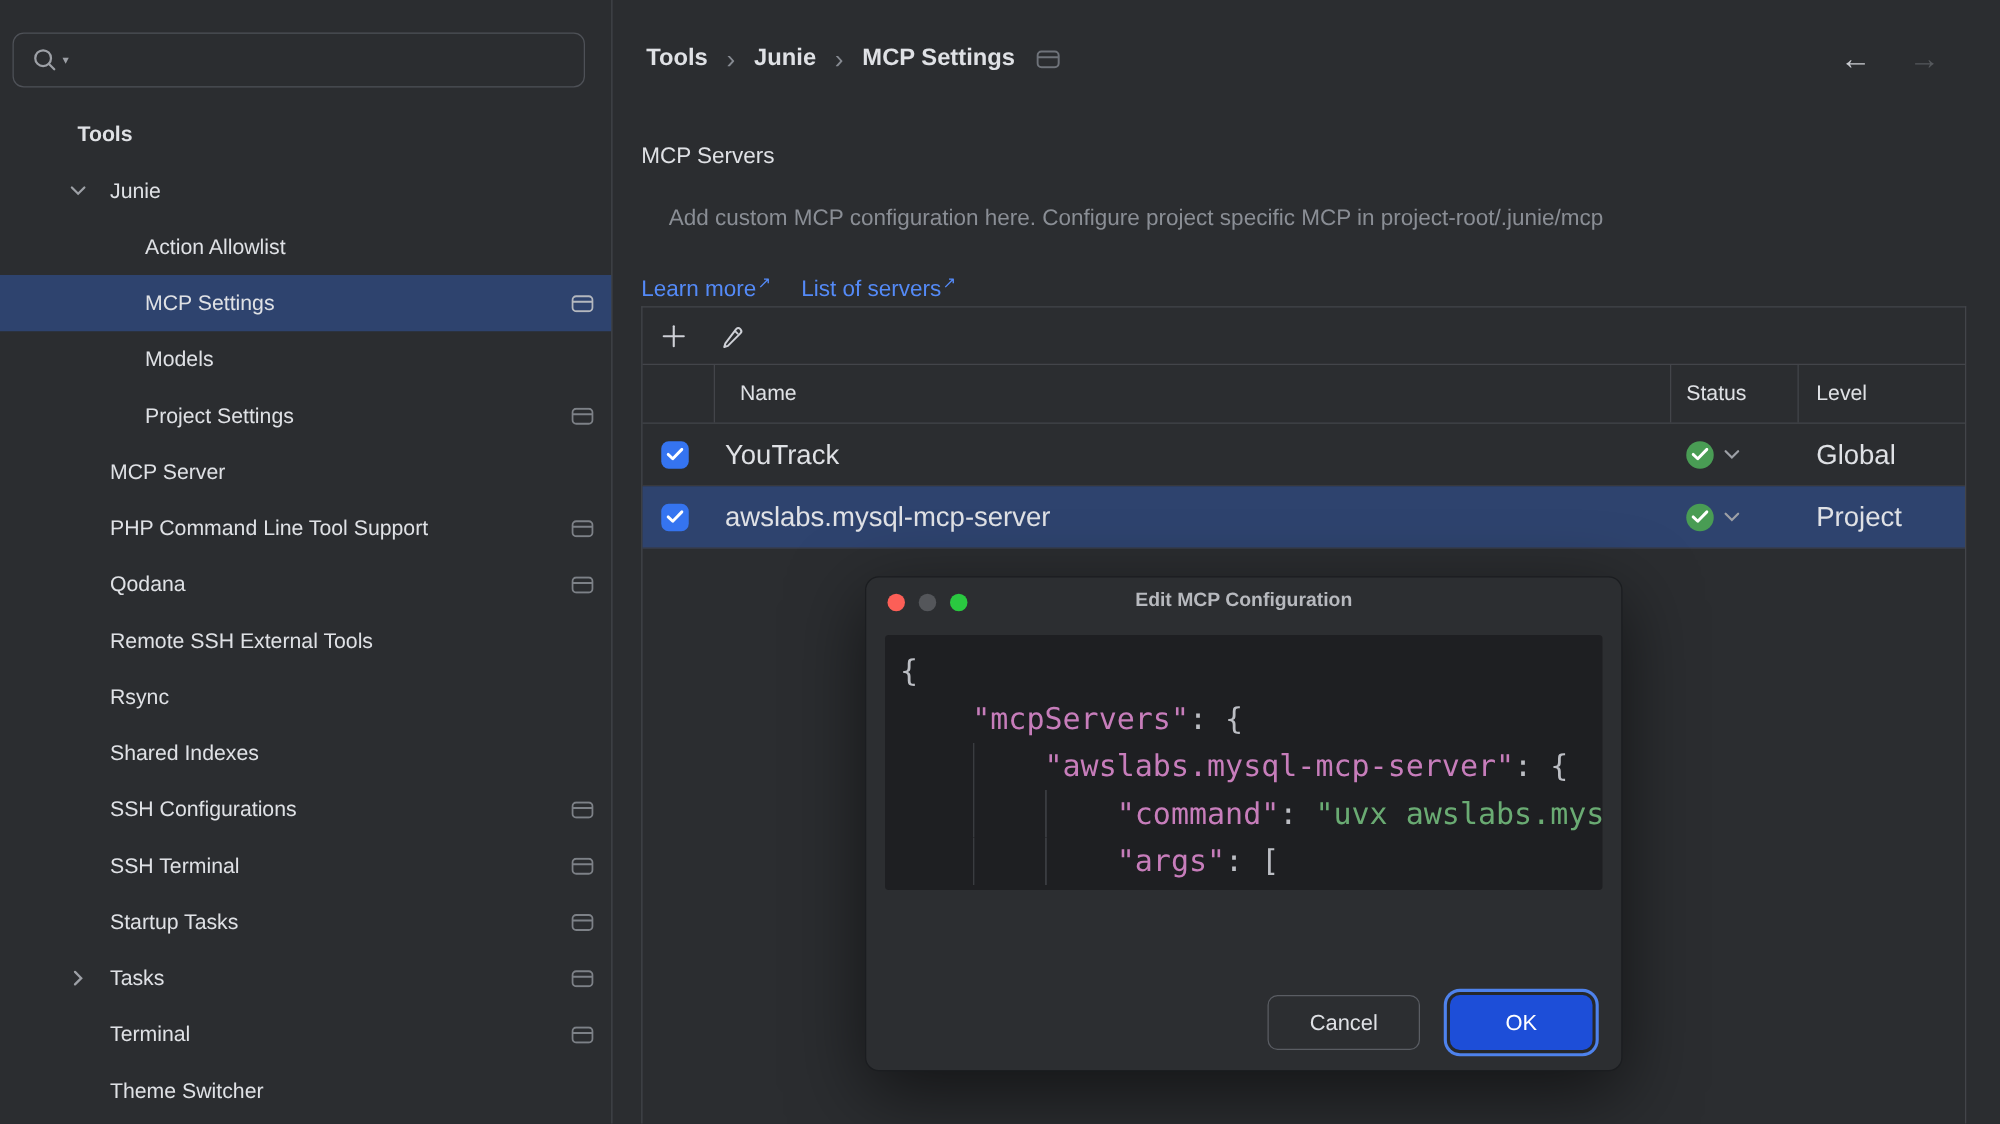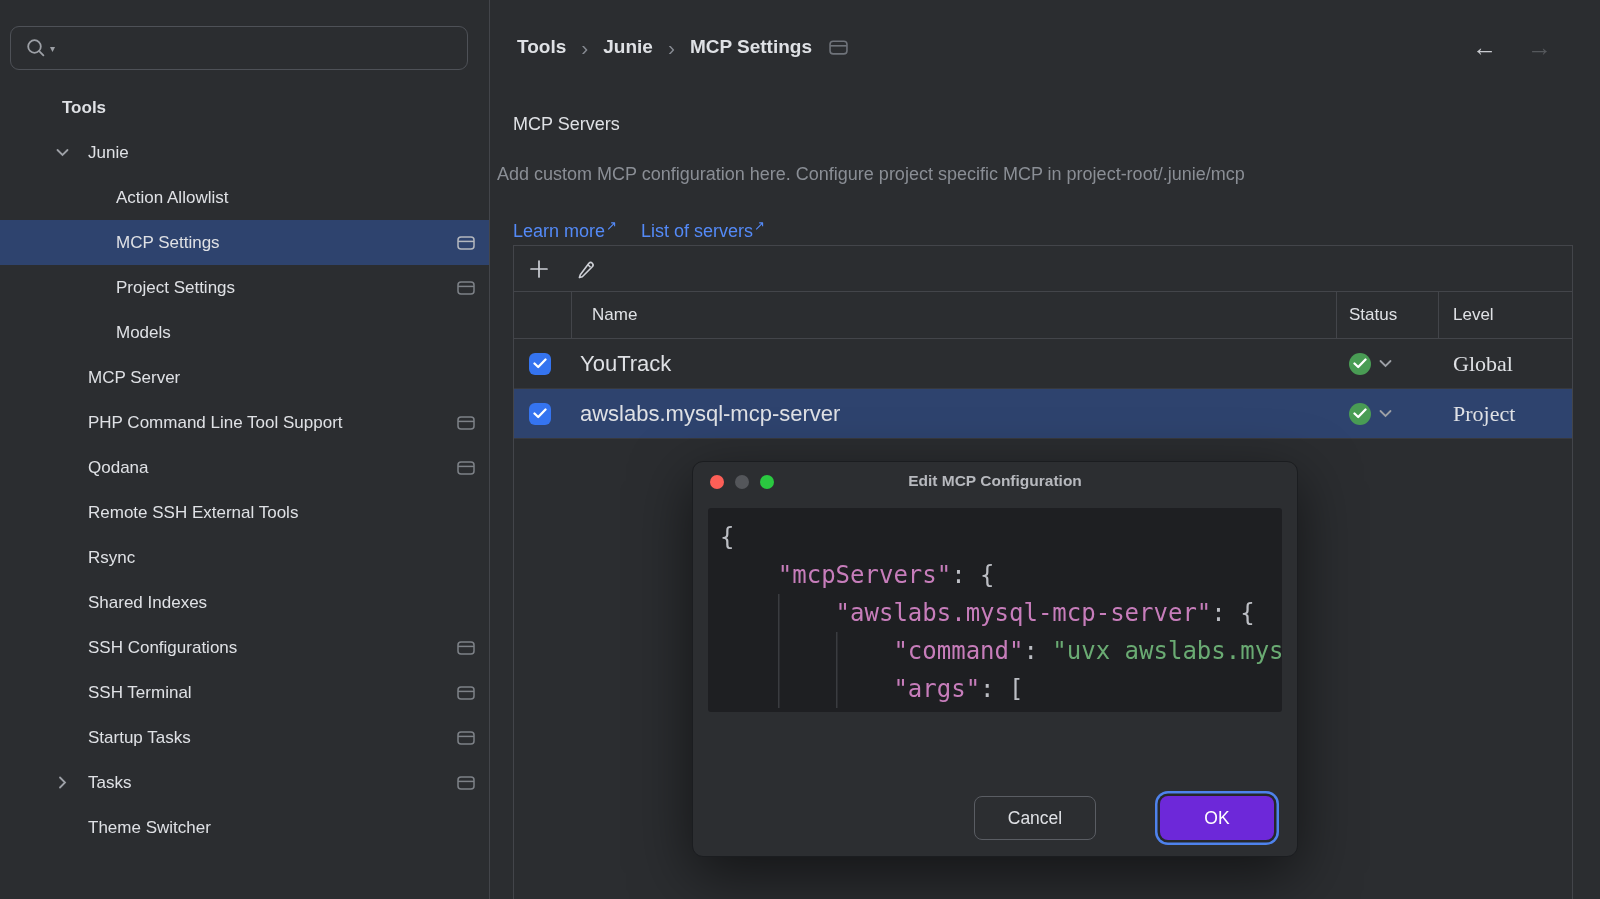--- a/index.html
+++ b/index.html
@@ -34,21 +34,21 @@
                 display:flex; align-items:center; gap:15px;
                 font-size:19px; font-weight:bold; color:#dfe1e5; }
   .bc-sep { color:#868a91; font-weight:normal; font-size:21px; line-height:1; }
   .bc-icon { display:flex; margin-left:2px; }
   .nav-arrows { position:absolute; right:48px; top:33px; display:flex; gap:30px;
                 font-size:25px; }
   .nav-back { color:#c9cbd0; cursor:pointer; }
   .nav-fwd  { color:#55585c; cursor:pointer; }
 
   .page-title { position:absolute; left:513px; top:114px; font-size:18px; color:#dfe1e5; }
-  .page-desc  { position:absolute; left:497px; top:164px; font-size:18px; color:#8a8e95; }
+  .page-desc  { position:absolute; left:535px; top:164px; font-size:18px; color:#8a8e95; }
   .links-row  { position:absolute; left:513px; top:218px; display:flex; gap:24px;
                 font-size:18px; color:#548af7; }
   .ext-link { cursor:pointer; }
   .ext-arrow { font-size:13px; vertical-align:super; margin-left:1px; }
 
   
   .panel { position:absolute; left:513px; top:245px; width:1060px; height:654px;
            border:1px solid #43454a; border-bottom:none; }
   .toolbar { height:46px; border-bottom:1px solid #43454a; display:flex;
              align-items:center; padding-left:15px; gap:27px; }
@@ -61,21 +61,21 @@
   .hc-name  { flex:1; padding-left:20px; border-right:1px solid #43454a; }
   .hc-status{ width:102px; padding-left:12px; border-right:1px solid #43454a; }
   .hc-level { width:133px; padding-left:14px; }
 
   .trow { height:50px; display:flex; align-items:center; font-size:22px;
           color:#dfe1e5; border-bottom:1px solid #38393d; cursor:default; }
   .trow.selected { background:#2e436e; }
   .tc-check { width:58px; flex:none; display:flex; align-items:center; padding-left:15px; }
   .tc-name  { flex:1; padding-left:8px; }
   .tc-status{ width:102px; flex:none; display:flex; align-items:center; gap:8px; padding-left:12px; }
-  .tc-level { width:133px; flex:none; padding-left:14px;font-family:Liberation Serif, serif; }
+  .tc-level { width:133px; flex:none; padding-left:14px; }
 
   .checkbox { width:22px; height:22px; border-radius:6px; background:#3574f0;
               display:flex; align-items:center; justify-content:center; cursor:pointer; }
   .status-ok { width:22px; height:22px; border-radius:50%; background:#499c54;
                display:flex; align-items:center; justify-content:center; }
   .status-chev { display:flex; cursor:pointer; }
 
   
   .modal { position:absolute; left:692px; top:461px; width:606px; height:396px;
            background:#2c2e31; border:1px solid #1b1d20; border-radius:11px;
@@ -99,22 +99,22 @@
   .tok-key   { color:#c77dbb; }
   .tok-str   { color:#6aab73; }
   .tok-punct { color:#bcbec4; }
 
   .file-path { margin:20px 15px 0; font-size:18px; color:#dfe1e5; }
   .modal-buttons { position:absolute; right:18px; bottom:16px; display:flex;
                    gap:24px; align-items:center; }
   .btn { height:44px; border-radius:8px; font-size:17.5px;
          font-family:"Liberation Sans",sans-serif; cursor:pointer; }
   .btn-cancel { width:122px; background:transparent; border:1px solid #5a5d63; color:#dfe1e5; }
-  .btn-ok { width:114px; background:#6d28d9; border:none; color:#ffffff;
-            box-shadow:0 0 0 2.5px #26282b, 0 0 0 5px #4e82ec; margin-right:5px;margin-left:40px; }
+  .btn-ok { width:114px; background:#1d4ed8; border:none; color:#ffffff;
+            box-shadow:0 0 0 2.5px #26282b, 0 0 0 5px #4e82ec; margin-right:5px; }
 </style>
 </head>
 <body>
 
 <div class="sidebar">
   <div class="search-box">
     <span style="display:flex;">
       <svg width="22" height="22" viewBox="0 0 22 22" fill="none" stroke="#9da0a6" stroke-width="1.8">
         <circle cx="9.5" cy="9.5" r="6.3"></circle>
         <line x1="14.2" y1="14.2" x2="18.4" y2="18.4" stroke-linecap="round"></line>
@@ -144,31 +144,31 @@
         <span class="side-label">MCP Settings</span>
         <span class="win-icon">
           <svg width="18" height="14" viewBox="0 0 18 14" fill="none" stroke="#b4b8bf" stroke-width="1.5">
             <rect x="1" y="1" width="16" height="12" rx="3"></rect>
             <line x1="1" y1="5.4" x2="17" y2="5.4"></line>
           </svg>
         </span>
       </div>
       <div class="side-item lvl1">
         <span class="chev"></span>
+        <span class="side-label">Models</span>
+      </div>
+      <div class="side-item lvl1">
+        <span class="chev"></span>
         <span class="side-label">Project Settings</span>
         <span class="win-icon">
           <svg width="18" height="14" viewBox="0 0 18 14" fill="none" stroke="#7d8187" stroke-width="1.5">
             <rect x="1" y="1" width="16" height="12" rx="3"></rect>
             <line x1="1" y1="5.4" x2="17" y2="5.4"></line>
           </svg>
         </span>
-      </div>
-      <div class="side-item lvl1">
-        <span class="chev"></span>
-        <span class="side-label">Models</span>
       </div>
       <div class="side-item">
         <span class="chev"></span>
         <span class="side-label">MCP Server</span>
       </div>
       <div class="side-item">
         <span class="chev"></span>
         <span class="side-label">PHP Command Line Tool Support</span>
         <span class="win-icon">
           <svg width="18" height="14" viewBox="0 0 18 14" fill="none" stroke="#7d8187" stroke-width="1.5">
@@ -229,20 +229,30 @@
           </svg>
         </span>
       </div>
       <div class="side-item">
         <span class="chev">
           <svg width="13" height="9" viewBox="0 0 13 9" fill="none" stroke="#9da0a6" stroke-width="1.8" stroke-linecap="round" style="transform:rotate(-90deg)">
             <polyline points="1.5,2 6.5,7 11.5,2"></polyline>
           </svg>
         </span>
         <span class="side-label">Tasks</span>
+        <span class="win-icon">
+          <svg width="18" height="14" viewBox="0 0 18 14" fill="none" stroke="#7d8187" stroke-width="1.5">
+            <rect x="1" y="1" width="16" height="12" rx="3"></rect>
+            <line x1="1" y1="5.4" x2="17" y2="5.4"></line>
+          </svg>
+        </span>
+      </div>
+      <div class="side-item">
+        <span class="chev"></span>
+        <span class="side-label">Terminal</span>
         <span class="win-icon">
           <svg width="18" height="14" viewBox="0 0 18 14" fill="none" stroke="#7d8187" stroke-width="1.5">
             <rect x="1" y="1" width="16" height="12" rx="3"></rect>
             <line x1="1" y1="5.4" x2="17" y2="5.4"></line>
           </svg>
         </span>
       </div>
       <div class="side-item">
         <span class="chev"></span>
         <span class="side-label">Theme Switcher</span>

